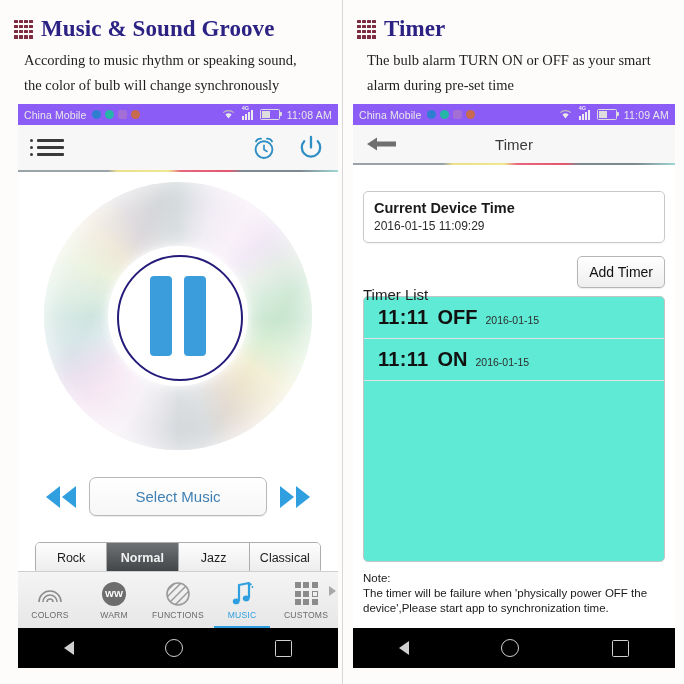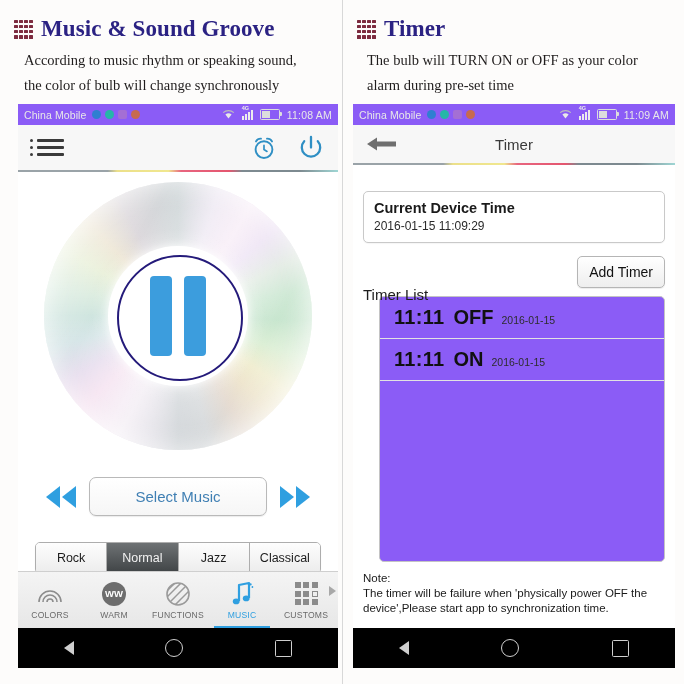--- a/index.html
+++ b/index.html
@@ -183,20 +183,21 @@
   .seg div{
     flex:1;display:flex;align-items:center;justify-content:center;
     font-size:12.5px;color:#1c1c1c;
     border-right:1px solid #adadad;
     background:linear-gradient(to bottom,#fdfdfd,#ececec);
   }
   .seg div:last-child{border-right:none;}
   .seg div.on{
     background:linear-gradient(to bottom,#6e7274,#3f4345);
     color:#f2f2f2;
+    font-weight:bold;
   }
 
   
   .tabbar{
     position:absolute;left:0;right:0;bottom:40px;
     height:56px;
     background:linear-gradient(to bottom,#f4f4f4,#e7e7e7);
     border-top:1px solid #cfcfcf;
     display:flex;align-items:stretch;
   }
@@ -266,23 +267,23 @@
   }
   .tlist-label{font-size:15px;color:#1d1d1d;margin-top:44px;}
   .add-timer{
     margin-left:auto;
     border:1px solid #b5b5b5;border-radius:5px;
     background:linear-gradient(to bottom,#ffffff,#eeeeee);
     padding:7px 11px;font-size:14px;color:#111111;
     box-shadow:0 1px 1px rgba(0,0,0,.08);
   }
   .tlist{
-    margin:4px 10px 0 26px;
+    margin:4px 10px 0 10px;
     border:1px solid #c4c4c4;border-radius:5px;
-    background:#8b5cf6;height:266px;box-sizing:border-box;
+    background:#5eead4;height:266px;box-sizing:border-box;
     overflow:hidden;
   }
   .trow{
     display:flex;align-items:baseline;
     padding:9px 12px 9px 14px;
     border-bottom:1px solid #e2e2e2;
   }
   .trow .tm{font-size:20px;font-weight:bold;color:#111111;letter-spacing:.3px;}
   .trow .st{font-size:20px;font-weight:bold;color:#111111;margin-left:9px;}
   .trow .dt{font-size:10.5px;color:#2d2d2d;margin-left:8px;}
@@ -525,21 +526,21 @@
             <i></i>
             <i></i>
             <i></i>
             <i></i>
             <i></i>
             <i></i>
         </span>
         <span class="cap-title">Timer</span>
       </div>
       <div class="cap-body">
-        <div>The bulb will TURN ON or OFF as your color</div>
+        <div>The bulb alarm TURN ON or OFF as your smart</div>
         <div>alarm during pre-set time</div>
       </div>
     </div>
 
     <div class="phone r">
 
       <div class="statusbar">
         <span class="sb-carrier">China Mobile</span>
         <span class="sb-icons">
           <i class="sb-dot" style="background:#2f7fd1;border-radius:50%"></i>

